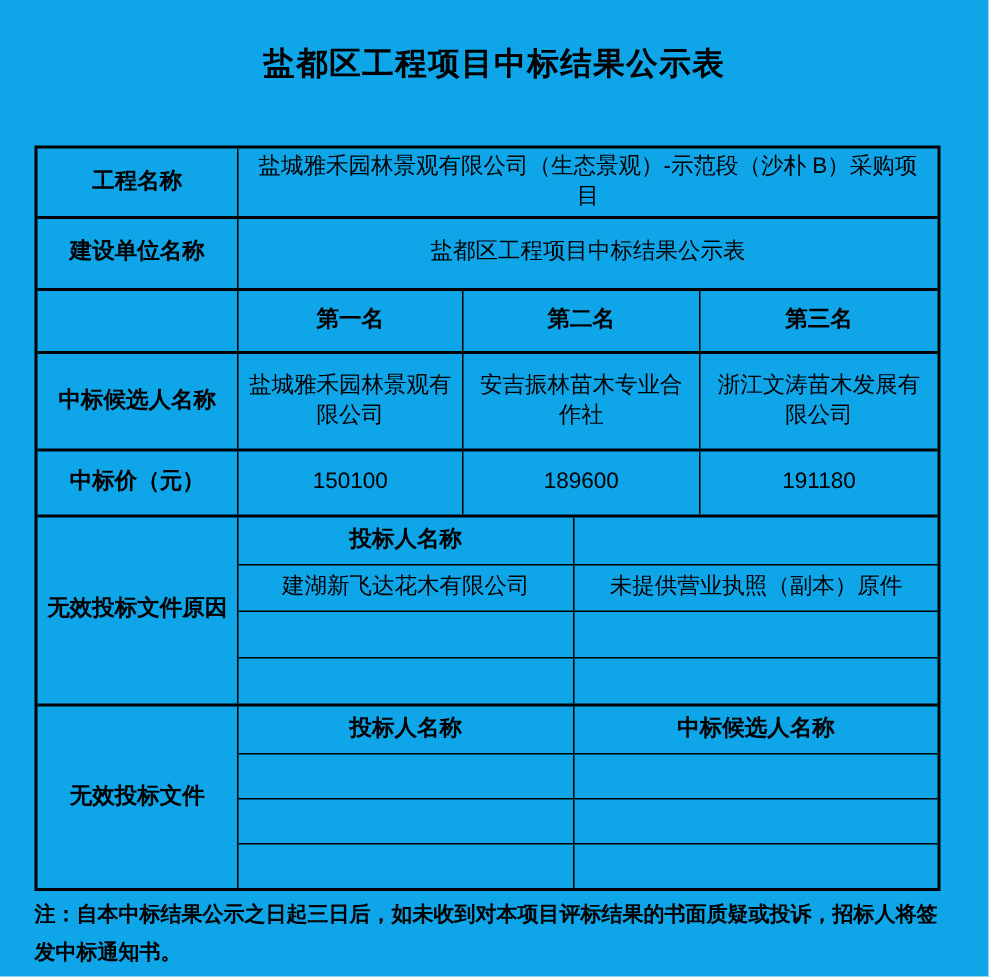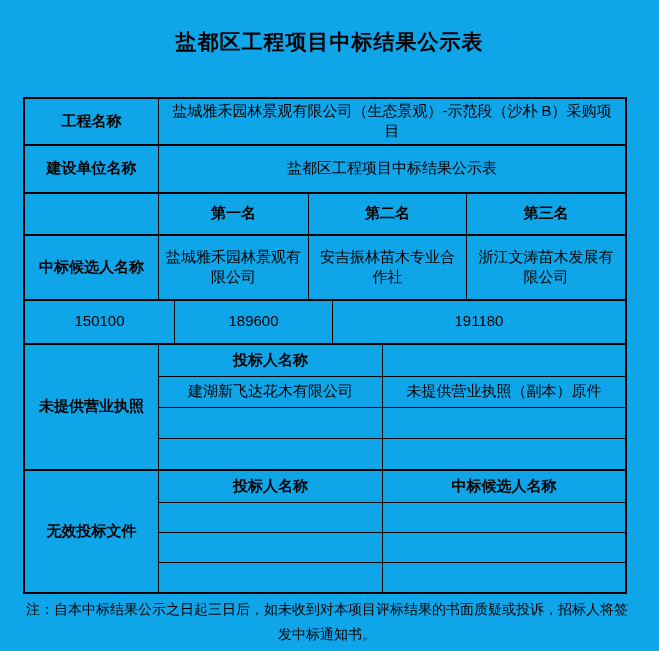--- a/index.html
+++ b/index.html
@@ -80,23 +80,23 @@
   .sc2 { flex: 1; }
   .sh-head { min-height: 31px; }
   .sh-row1 { min-height: 30px; }
   .sh-row2 { min-height: 29px; }
   .doc-note {
     position: absolute;
     left: 23px;
     top: 597px;
     width: 608px;
     font-size: 14px;
-    font-weight: normal;
+    font-weight: bold;
     line-height: 1.75;
-    text-align: center;
+    text-align: left;
   }
 </style>
 </head>
 <body>
 
 <div class="page">
 
   <div class="doc-title">盐都区工程项目中标结果公示表</div>
 
   <div class="tbl">
@@ -119,27 +119,28 @@
     </div>
 
     <div class="tr">
       <div class="cell label-cell h-r4">中标候选人名称</div>
       <div class="cell c1 h-r4">盐城雅禾园林景观有限公司</div>
       <div class="cell c2 h-r4">安吉振林苗木专业合作社</div>
       <div class="cell c3 no-br h-r4">浙江文涛苗木发展有限公司</div>
     </div>
 
     <div class="tr">
+      <div class="cell label-cell h-r5">中标价（元）</div>
       <div class="cell c1 h-r5">150100</div>
       <div class="cell c2 h-r5">189600</div>
       <div class="cell c3 no-br h-r5">191180</div>
     </div>
 
     <div class="tr">
-      <div class="cell label-cell">未提供营业执照</div>
+      <div class="cell label-cell">无效投标文件原因</div>
       <div class="section-right">
         <div class="str sh-head">
           <div class="cell sc1 bold">投标人名称</div>
         </div>
         <div class="str sh-row1">
           <div class="cell sc1">建湖新飞达花木有限公司</div>
           <div class="cell sc2 no-br">未提供营业执照（副本）原件</div>
         </div>
         <div class="str sh-row1">
           <div class="cell sc1"></div>

